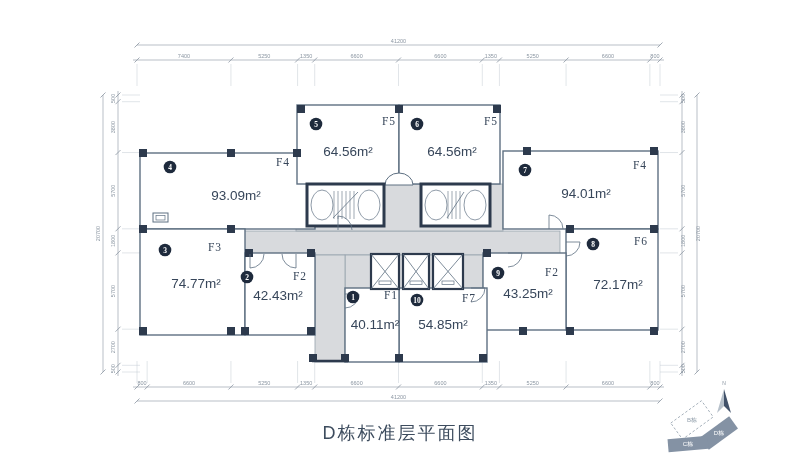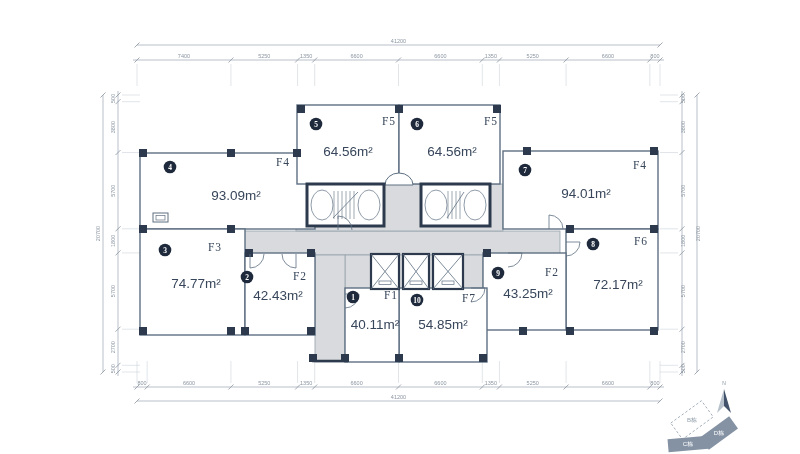--- a/index.html
+++ b/index.html
@@ -317,13 +317,14 @@
       </g>
       <g>
         <rect x="673" y="410" width="38" height="20" transform="rotate(-36 692 420)" fill="#fff" stroke="#9aa6b2" stroke-width="0.8" stroke-dasharray="2.5,2"></rect>
         <text x="692" y="422" font-size="6" fill="#93a0ac" font-family="&quot;Liberation Sans&quot;,sans-serif" text-anchor="middle">B栋</text>
         <rect x="701" y="425.5" width="36" height="15" transform="rotate(-36 719 433)" fill="#8492a4"></rect>
         <text x="719" y="435" font-size="6" fill="#fff" font-family="&quot;Liberation Sans&quot;,sans-serif" text-anchor="middle">D栋</text>
         <rect x="668" y="437.5" width="40" height="13" transform="rotate(-5 688 444)" fill="#8492a4"></rect>
         <text x="688" y="446" font-size="6" fill="#fff" font-family="&quot;Liberation Sans&quot;,sans-serif" text-anchor="middle">C栋</text>
       </g>
     </svg>
+  <div class="title">D栋标准层平面图</div>
 </div>
 
 </body></html>

